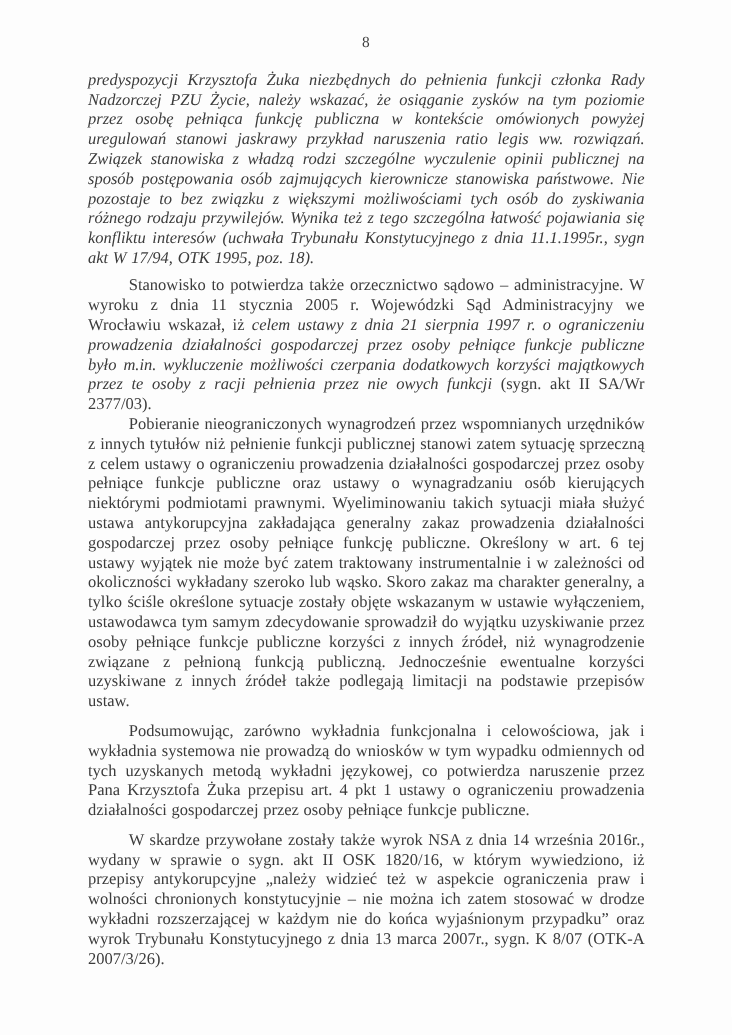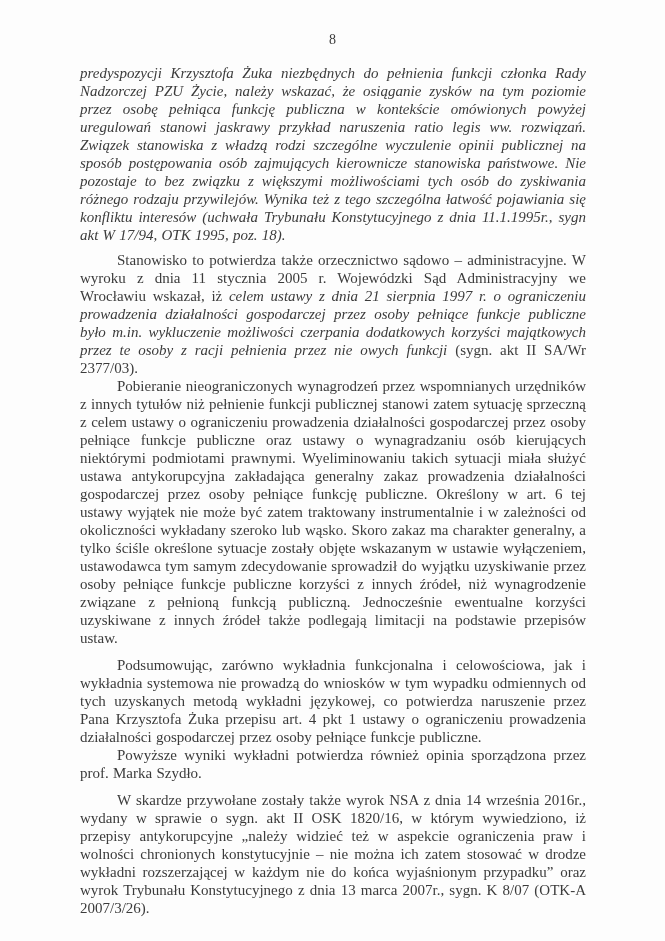--- a/index.html
+++ b/index.html
@@ -55,17 +55,16 @@
   <div class="page-number">8</div>
 
   <p class="para italic no-indent">predyspozycji Krzysztofa Żuka niezbędnych do pełnienia funkcji członka Rady Nadzorczej PZU Życie, należy wskazać, że osiąganie zysków na tym poziomie przez osobę pełniąca funkcję publiczna w kontekście omówionych powyżej uregulowań stanowi jaskrawy przykład naruszenia ratio legis ww. rozwiązań. Związek stanowiska z władzą rodzi szczególne wyczulenie opinii publicznej na sposób postępowania osób zajmujących kierownicze stanowiska państwowe. Nie pozostaje to bez związku z większymi możliwościami tych osób do zyskiwania różnego rodzaju przywilejów. Wynika też z tego szczególna łatwość pojawiania się konfliktu interesów (uchwała Trybunału Konstytucyjnego z dnia 11.1.1995r., sygn akt W 17/94, OTK 1995, poz. 18).</p>
 
   <p class="para gap-sm"><span>Stanowisko to potwierdza także orzecznictwo sądowo – administracyjne. W wyroku z dnia 11 stycznia 2005 r. Wojewódzki Sąd Administracyjny we Wrocławiu wskazał, iż </span><span class="italic">celem ustawy z dnia 21 sierpnia 1997 r. o ograniczeniu prowadzenia działalności gospodarczej przez osoby pełniące funkcje publiczne było m.in. wykluczenie możliwości czerpania dodatkowych korzyści majątkowych przez te osoby z racji pełnienia przez nie owych funkcji</span><span> (sygn. akt II SA/Wr 2377/03).</span></p>
 
   <p class="para">Pobieranie nieograniczonych wynagrodzeń przez wspomnianych urzędników z innych tytułów niż pełnienie funkcji publicznej stanowi zatem sytuację sprzeczną z celem ustawy o ograniczeniu prowadzenia działalności gospodarczej przez osoby pełniące funkcje publiczne oraz ustawy o wynagradzaniu osób kierujących niektórymi podmiotami prawnymi. Wyeliminowaniu takich sytuacji miała służyć ustawa antykorupcyjna zakładająca generalny zakaz prowadzenia działalności gospodarczej przez osoby pełniące funkcję publiczne. Określony w art. 6 tej ustawy wyjątek nie może być zatem traktowany instrumentalnie i w zależności od okoliczności wykładany szeroko lub wąsko. Skoro zakaz ma charakter generalny, a tylko ściśle określone sytuacje zostały objęte wskazanym w ustawie wyłączeniem, ustawodawca tym samym zdecydowanie sprowadził do wyjątku uzyskiwanie przez osoby pełniące funkcje publiczne korzyści z innych źródeł, niż wynagrodzenie związane z pełnioną funkcją publiczną. Jednocześnie ewentualne korzyści uzyskiwane z innych źródeł także podlegają limitacji na podstawie przepisów ustaw.</p>
 
   <p class="para gap">Podsumowując, zarówno wykładnia funkcjonalna i celowościowa, jak i wykładnia systemowa nie prowadzą do wniosków w tym wypadku odmiennych od tych uzyskanych metodą wykładni językowej, co potwierdza naruszenie przez Pana Krzysztofa Żuka przepisu art. 4 pkt 1 ustawy o ograniczeniu prowadzenia działalności gospodarczej przez osoby pełniące funkcje publiczne.</p>
 
-  <p class="para">Powyższe wyniki wykładni potwierdza również opinia sporządzona przez prof. Marka Szydło.</p>
 
   <p class="para gap">W skardze przywołane zostały także wyrok NSA z dnia 14 września 2016r., wydany w sprawie o sygn. akt II OSK 1820/16, w którym wywiedziono, iż przepisy antykorupcyjne „należy widzieć też w aspekcie ograniczenia praw i wolności chronionych konstytucyjnie – nie można ich zatem stosować w drodze wykładni rozszerzającej w każdym nie do końca wyjaśnionym przypadku” oraz wyrok Trybunału Konstytucyjnego z dnia 13 marca 2007r., sygn. K 8/07 (OTK-A 2007/3/26).</p>
 
 </div>
 
 </body></html>

